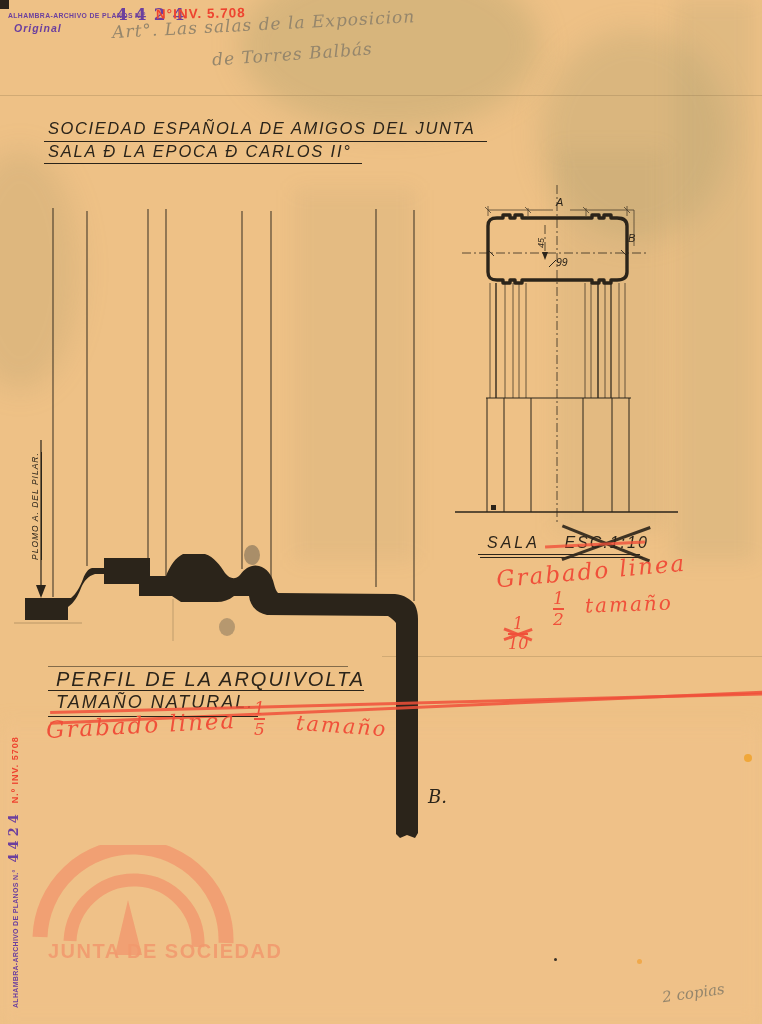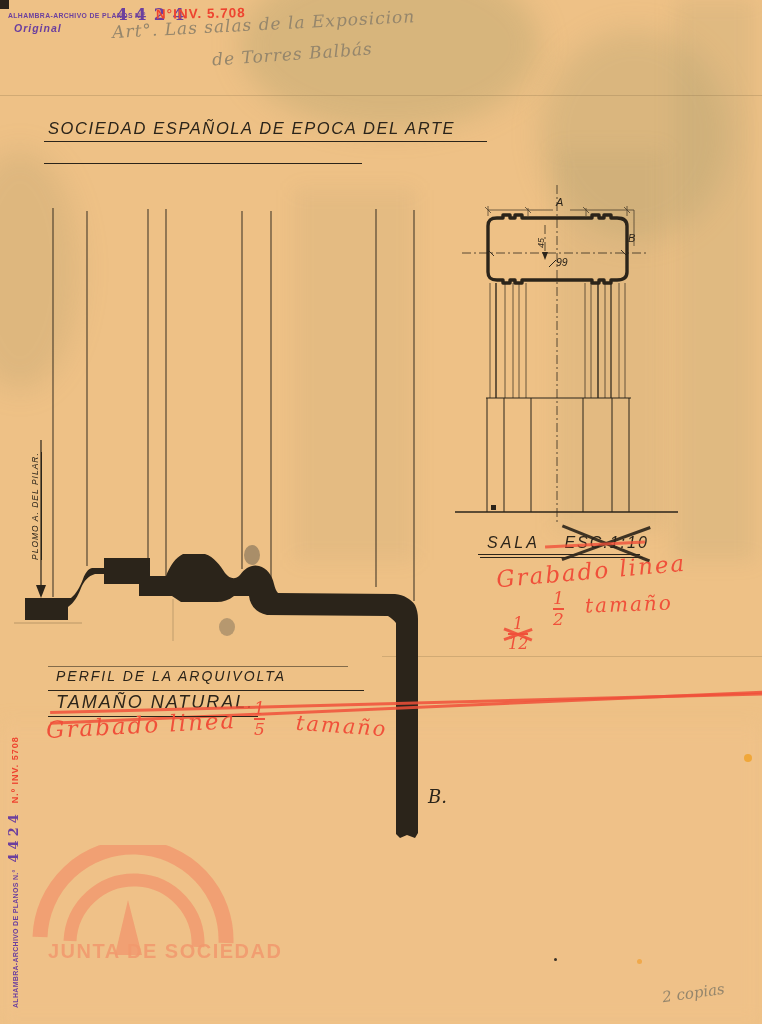--- a/index.html
+++ b/index.html
@@ -78,22 +78,23 @@
 
   
   <div class="abs stamp-purple archive-label" style="left:8px;top:12px;">ALHAMBRA-ARCHIVO DE PLANOS N.°</div>
   <div class="abs stamp-purple archive-number" style="left:116px;top:4px;">4424</div>
   <div class="abs stamp-purple original" style="left:14px;top:22px;">Original</div>
   <div class="abs inv-note" style="left:156px;top:6px;">N°INV. 5.708</div>
   <div class="abs pencil" style="left:112px;top:14px;font-size:17px;transform:rotate(-3deg);letter-spacing:1px;">Art°. Las salas de la Exposicion</div>
   <div class="abs pencil" style="left:212px;top:44px;font-size:17px;transform:rotate(-4deg);letter-spacing:1px;">de Torres Balbás</div>
 
   
-  <div class="abs drafted" style="left:48px;top:119px;font-size:16.5px;letter-spacing:1.6px;">SOCIEDAD ESPAÑOLA DE EPOCA DEL ARTE</div>
+  <div class="abs drafted" style="left:48px;top:119px;font-size:16.5px;letter-spacing:1.6px;">SOCIEDAD ESPAÑOLA DE AMIGOS DEL JUNTA</div>
   <div class="rule" style="left:44px;top:141px;width:443px;"></div>
+  <div class="abs drafted" style="left:48px;top:142px;font-size:16.5px;letter-spacing:1.8px;">SALA Đ LA EPOCA Đ CARLOS II°</div>
   <div class="rule" style="left:44px;top:163px;width:318px;"></div>
 
   
   <svg class="abs decor" style="left:0;top:195px;" width="450" height="650" viewBox="0 0 450 650">
 
     <g style="stroke:var(--color-ink,#2b241a);" stroke-width="1.1" opacity=".85">
       <line x1="53" y1="13" x2="53" y2="402"></line>
       <line x1="87" y1="16" x2="87" y2="371"></line>
       <line x1="148" y1="14" x2="148" y2="381"></line>
       <line x1="166" y1="14" x2="166" y2="381"></line>
@@ -133,21 +134,21 @@
   
   <div class="abs drafted" style="left:30px;top:560px;font-size:8.5px;letter-spacing:1px;transform-origin:0 0;
               transform:rotate(-90deg);border-bottom:1px solid var(--color-ink,#2b241a);padding-bottom:1px;">PLOMO A. DEL PILAR.</div>
 
   
   <div class="abs" style="left:428px;top:786px;font-family:'DejaVu Serif',serif;font-style:italic;
               font-size:18px;color:var(--color-ink,#2b241a);">B.</div>
 
   
   <div class="abs decor rule faint" style="left:48px;top:666px;width:300px;"></div>
-  <div class="abs drafted" style="left:56px;top:668px;font-size:14px;letter-spacing:2px;">PERFIL DE LA ARQUIVOLTA</div>
+  <div class="abs drafted" style="left:56px;top:668px;font-size:20px;letter-spacing:2px;">PERFIL DE LA ARQUIVOLTA</div>
   <div class="rule" style="left:48px;top:690px;width:316px;"></div>
   <div class="abs drafted red-strike" style="left:56px;top:692px;font-size:18px;letter-spacing:2px;">TAMAÑO NATURAL.</div>
   <div class="rule" style="left:48px;top:716px;width:210px;"></div>
 
   
   <div class="abs red-hand" style="left:46px;top:712px;font-size:23px;letter-spacing:2px;transform:rotate(-3deg);">Grabado linea</div>
   <div class="abs red-hand frac" style="left:254px;top:700px;font-size:17px;color:var(--color-red_note,#f0503a);">
     <span>1</span>
     <span class="bar"></span>
     <span>5</span>
@@ -232,21 +233,21 @@
   </div>
   <div class="rule" style="left:478px;top:554px;width:162px;"></div>
   <div class="rule" style="left:480px;top:557px;width:163px;height:1px;"></div>
   <div class="abs decor" style="left:545px;top:543px;width:100px;height:3px;background:var(--color-red_note,#f0503a);transform:rotate(-3deg);opacity:.8;"></div>
 
   
   <div class="abs red-hand" style="left:496px;top:558px;font-size:23px;letter-spacing:2px;transform:rotate(-5deg);">Grabado linea</div>
   <div class="abs red-hand frac struck-x" style="left:508px;top:594px;font-size:16px;color:var(--color-red_note,#f0503a);">
     <span>1</span>
     <span class="bar"></span>
-    <span>12</span>
+    <span>10</span>
   </div>
   <div class="abs red-hand frac" style="left:553px;top:590px;font-size:17px;color:var(--color-red_note,#f0503a);">
     <span>1</span>
     <span class="bar"></span>
     <span>2</span>
   </div>
   <div class="abs red-hand" style="left:585px;top:592px;font-size:20px;letter-spacing:2px;transform:rotate(-2deg);">tamaño</div>
 
   
   <svg class="abs decor" style="left:30px;top:845px;opacity:.8;" width="220" height="130" viewBox="0 0 220 130">

